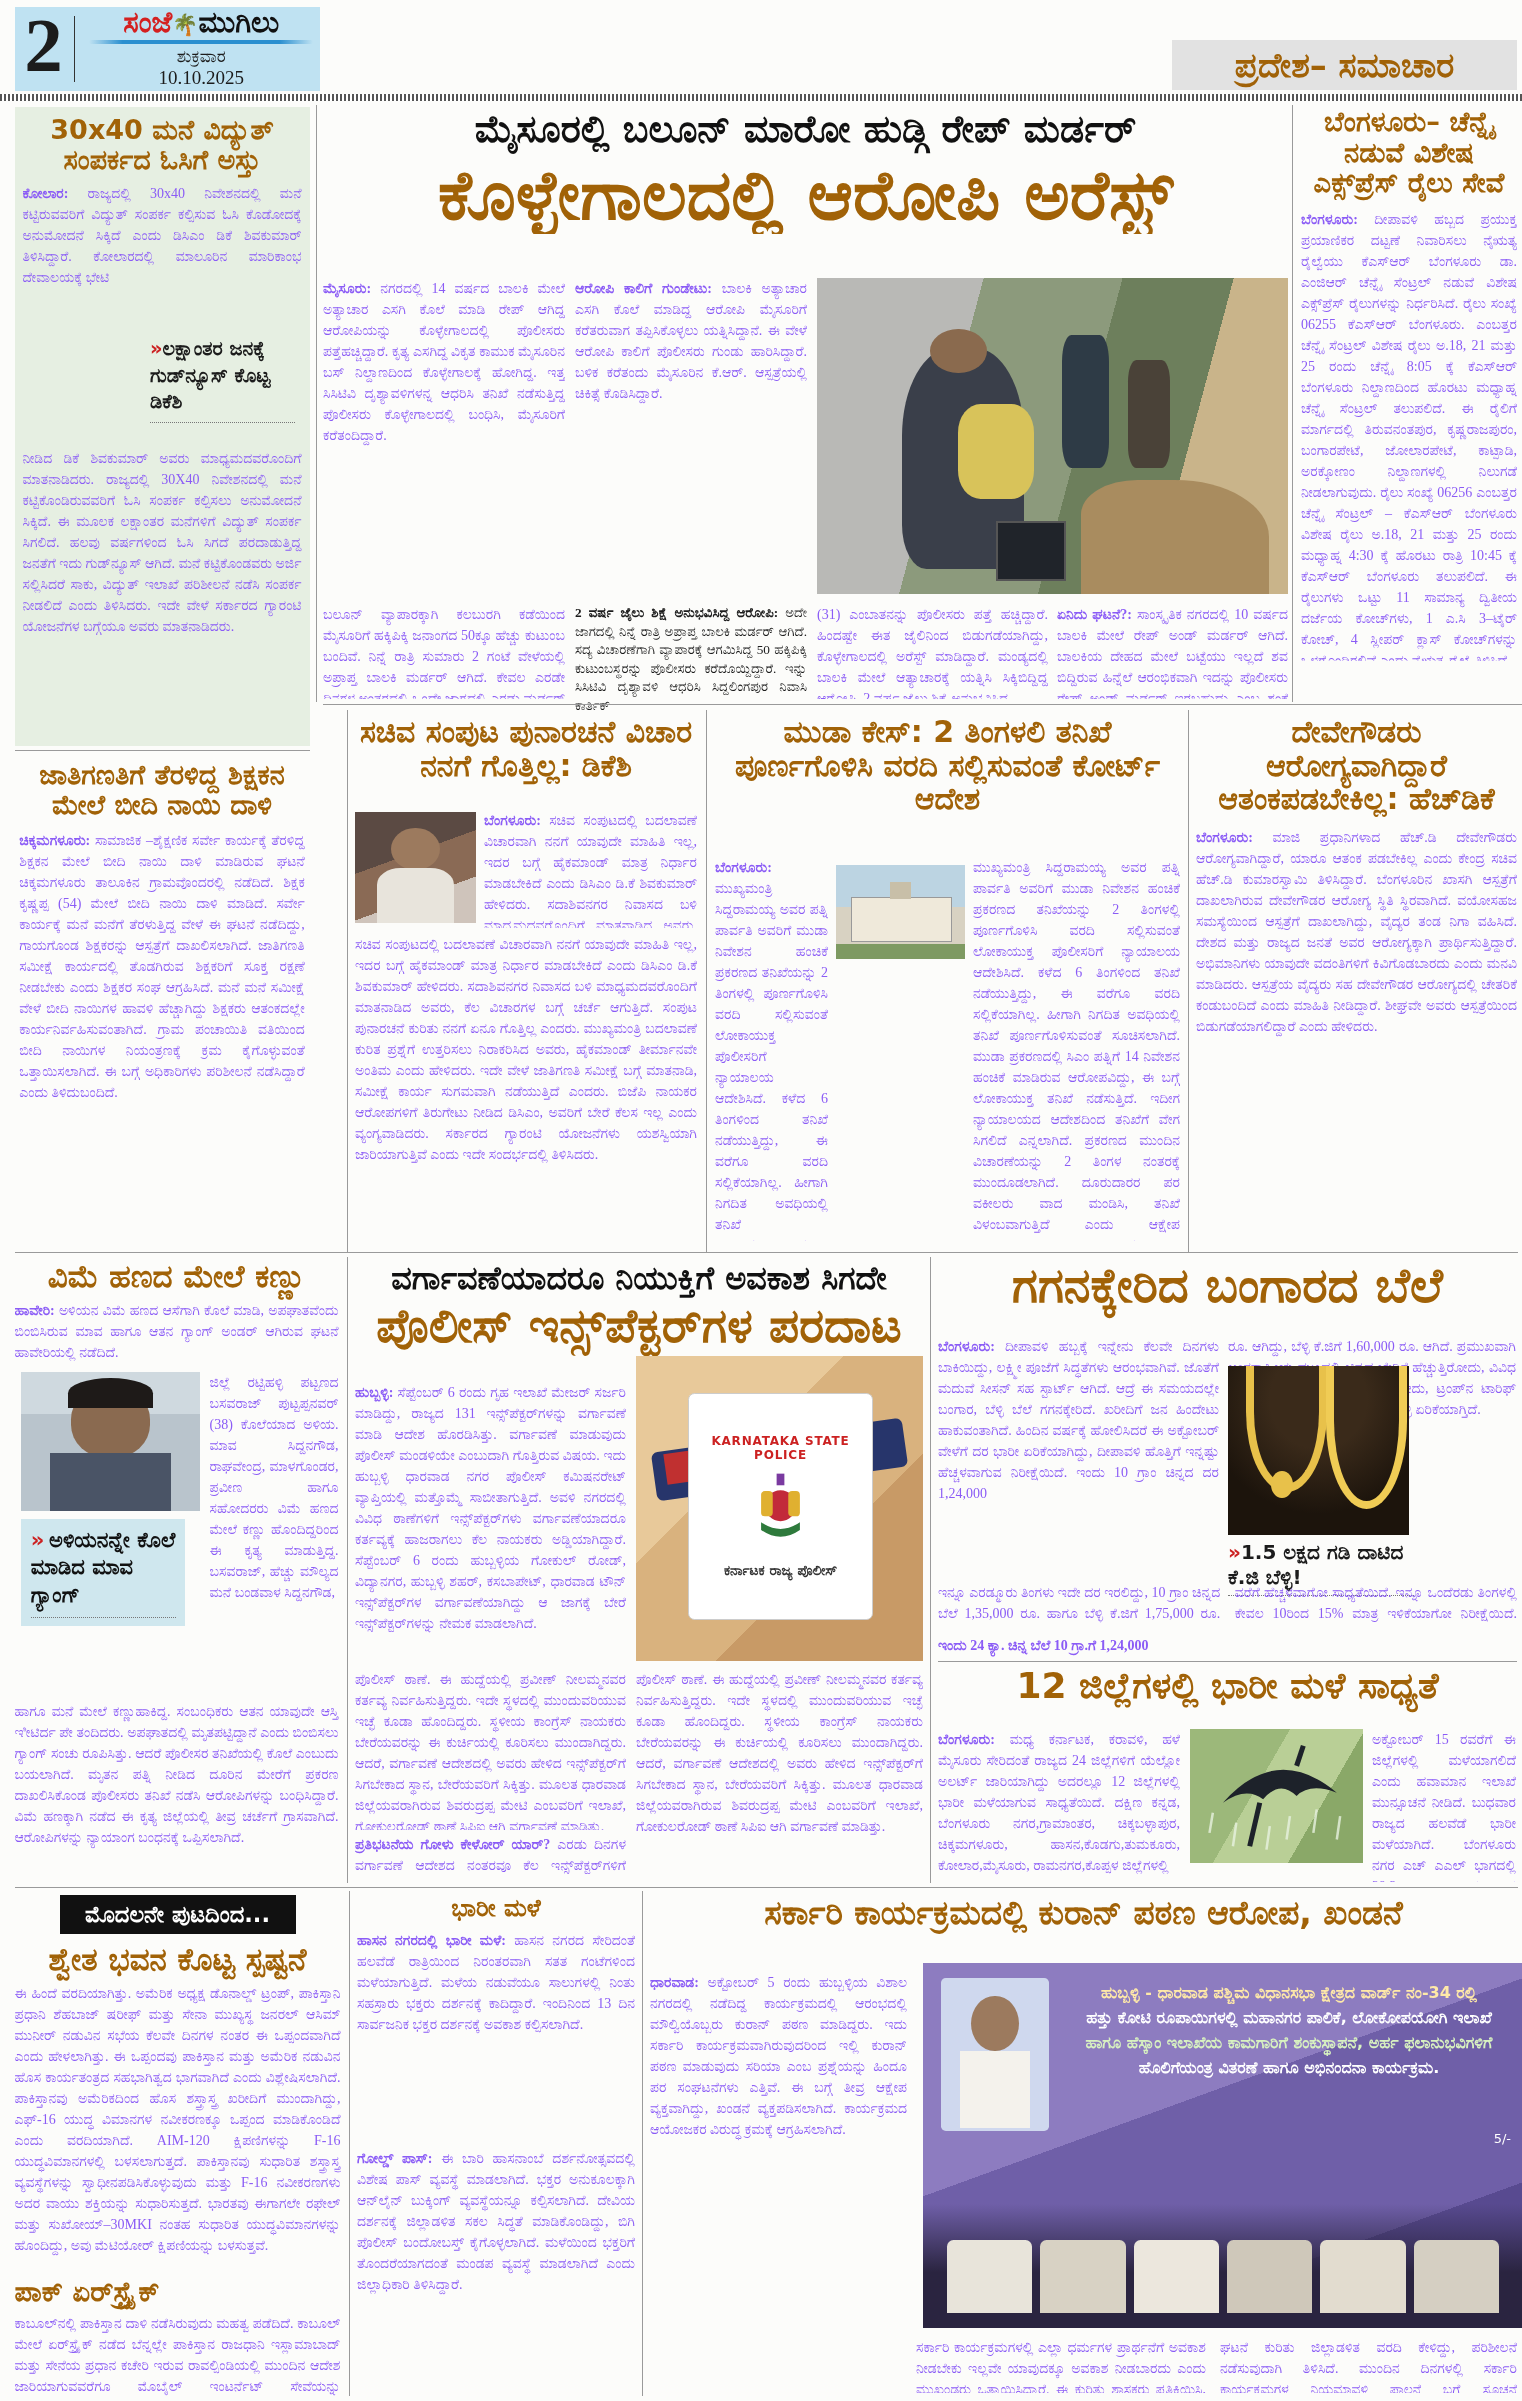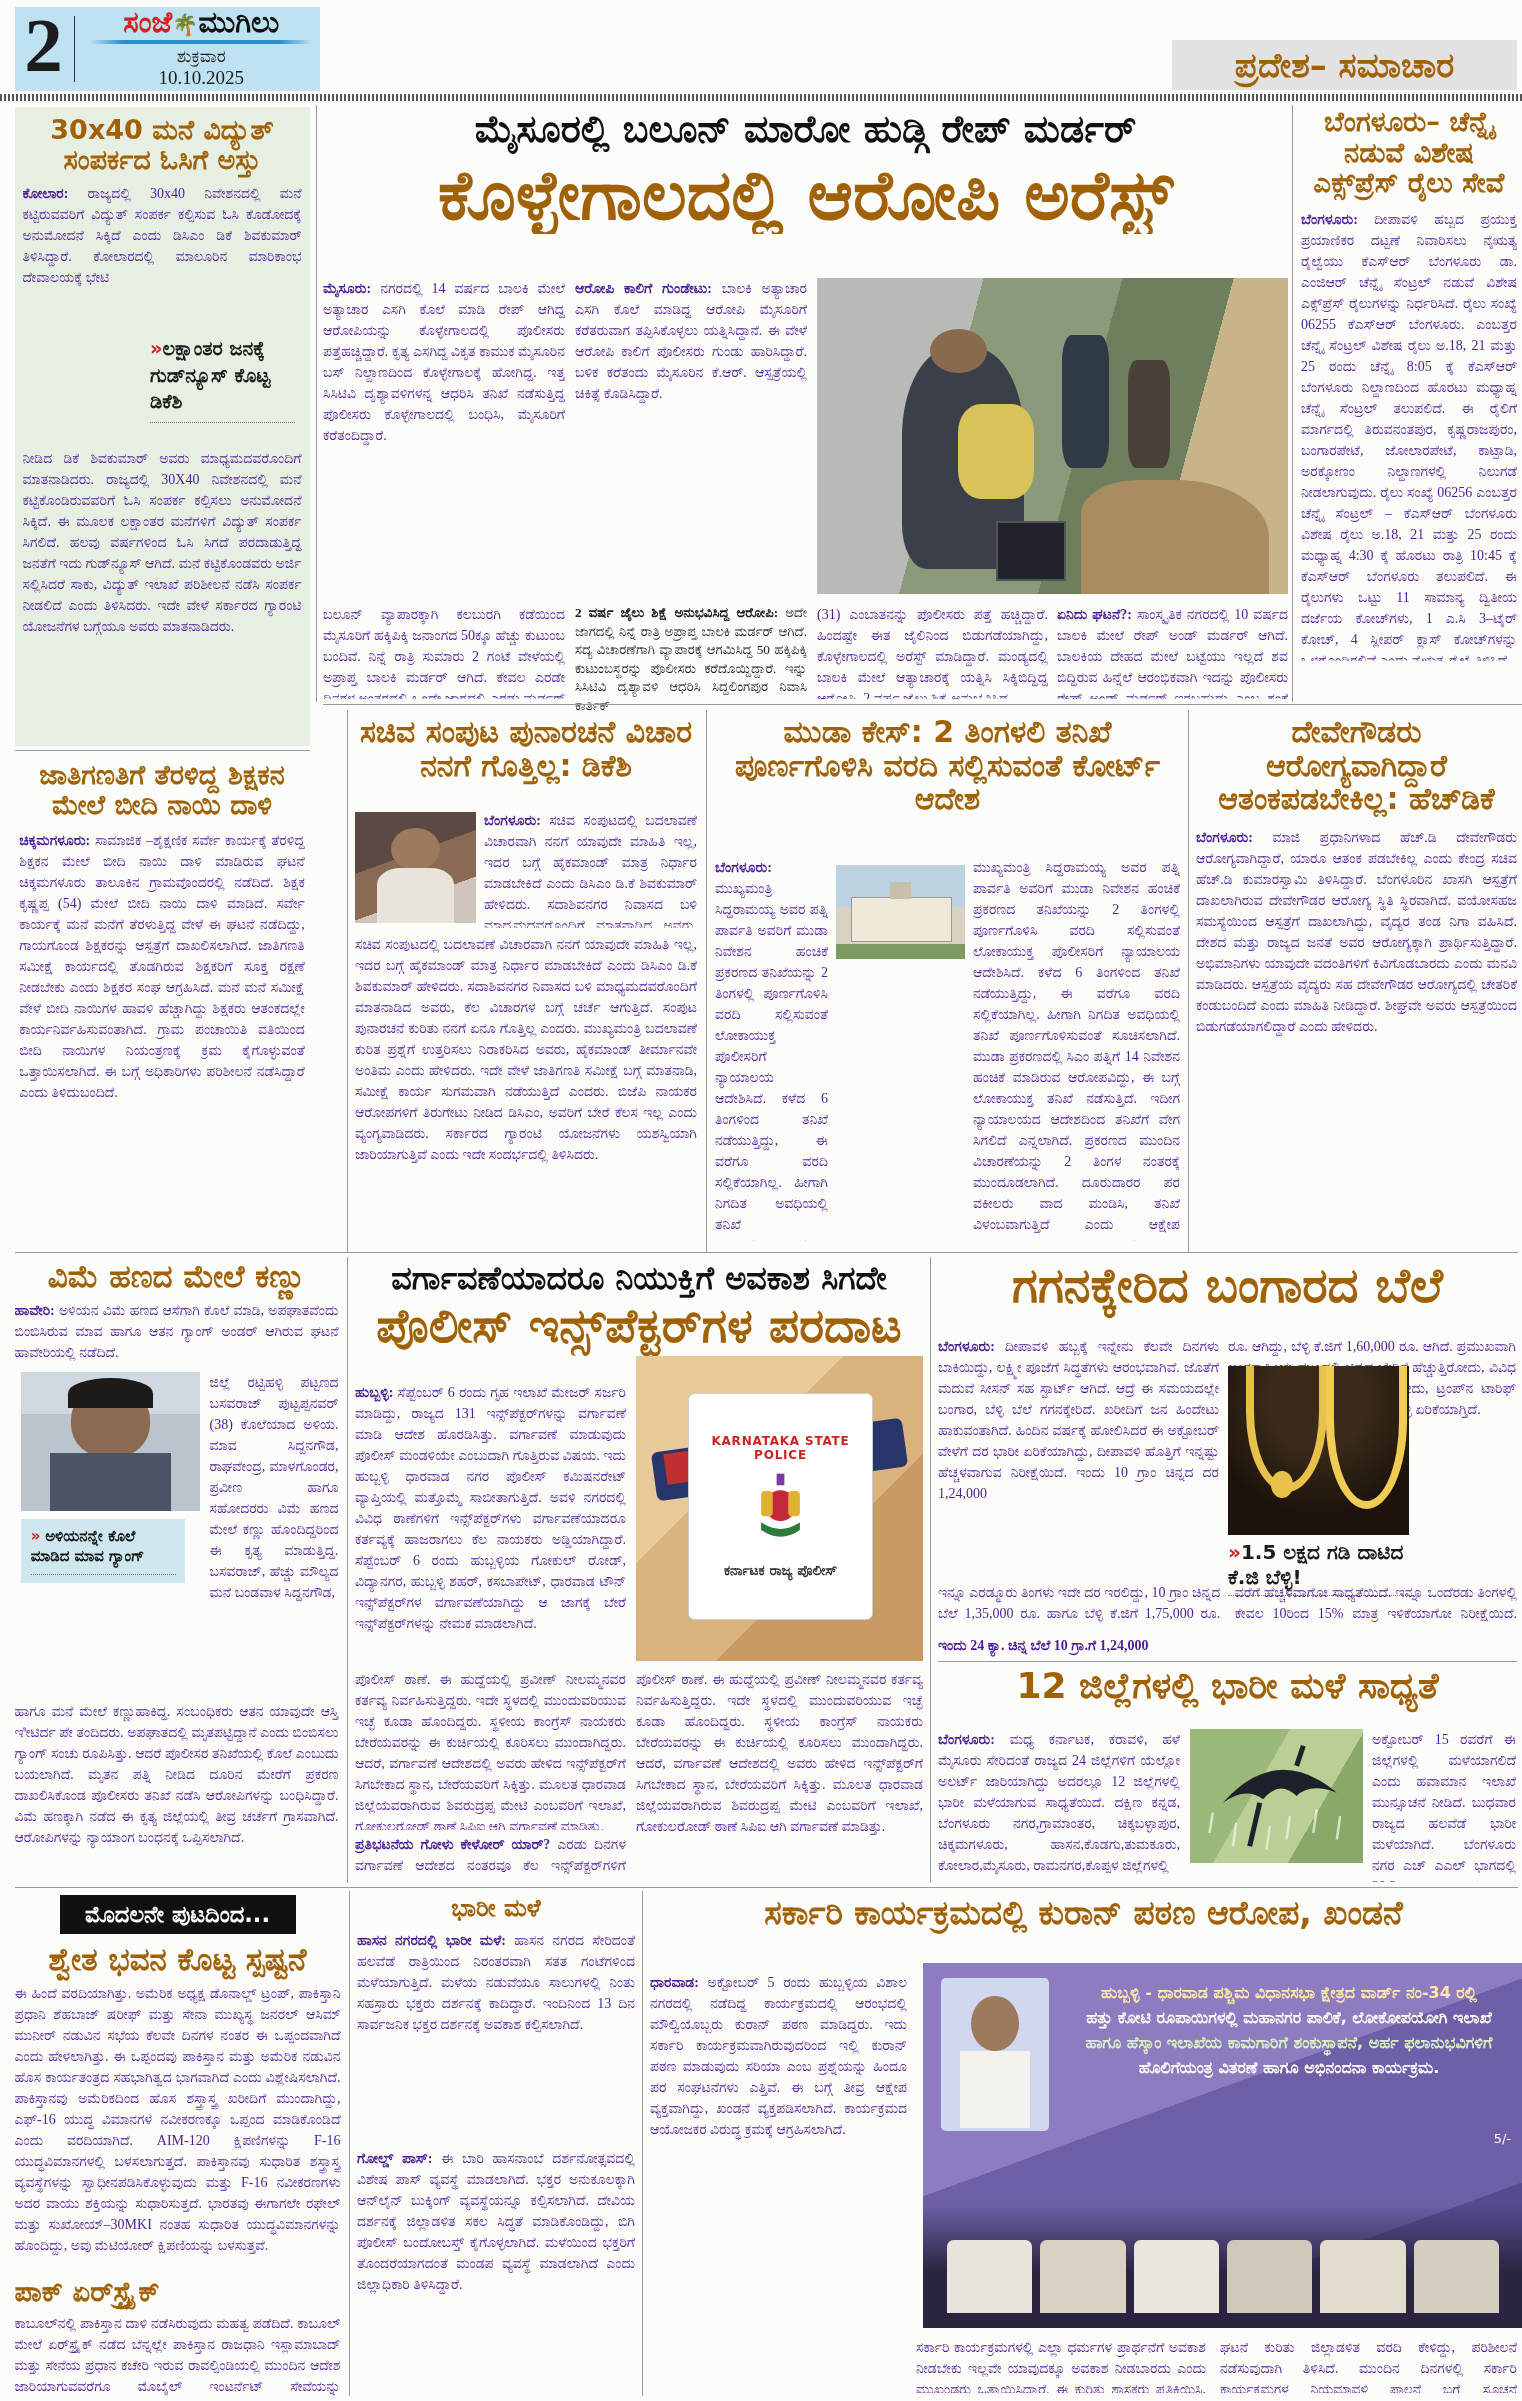--- a/index.html
+++ b/index.html
@@ -1,27 +1,27 @@
 <!DOCTYPE html>
 <html style="font-size:13px"><head>
 <meta charset="utf-8">
 <style>
   html,body{margin:0;padding:0;background:#888;}
   #page{position:relative;width:1523px;height:2401px;background:#fcfcfa;
         font-family:"Liberation Serif","DejaVu Serif",serif;color:#1c1c1c;overflow:hidden;}
   .abs{position:absolute;}
   .hl{font-family:"DejaVu Sans","Liberation Sans",sans-serif;font-weight:bold;color:#a16207;line-height:1.12;}
-  .body-txt{font-size:14px;line-height:1.5;text-align:justify;color:#4c1d95;overflow:hidden;}
+  .body-txt{font-size:14px;line-height:1.5;text-align:justify;color:#8b5cf6;overflow:hidden;}
   .lead{font-weight:bold;}
   .vrule{position:absolute;width:0.8px;background:#9a9a9a;}
   .hrule{position:absolute;height:0.8px;background:#9a9a9a;}
   .striped{position:absolute;height:7.3px;background:repeating-linear-gradient(90deg,#555 0 1.6px,#fff 1.6px 4px);}
   .photo{position:absolute;overflow:hidden;}
   .cap{font-size:13.3px;line-height:1.4;text-align:justify;}
-  .pull{background:#cfe7ee;padding:8px 9.7px;font-family:"DejaVu Sans",sans-serif;font-weight:bold;font-size:15px;line-height:1.3;color:#111;}
+  .pull{background:#cfe7ee;padding:8px 9.7px;font-family:"DejaVu Sans",sans-serif;font-weight:bold;font-size:21px;line-height:1.3;color:#111;}
   .pull .chev{color:#cc2222;margin-right:4.8px;}
   .dotline{border-bottom:1.6px dotted #777;}
   .kicker{font-family:"DejaVu Sans",sans-serif;font-weight:600;color:#111;}
   .blackbar{background:#111;color:#fff;font-family:"DejaVu Sans",sans-serif;font-weight:bold;text-align:center;}
   .greenbox{background:#e6efe2;}
 </style>
 </head>
 <body>
 
 <div id="page">

